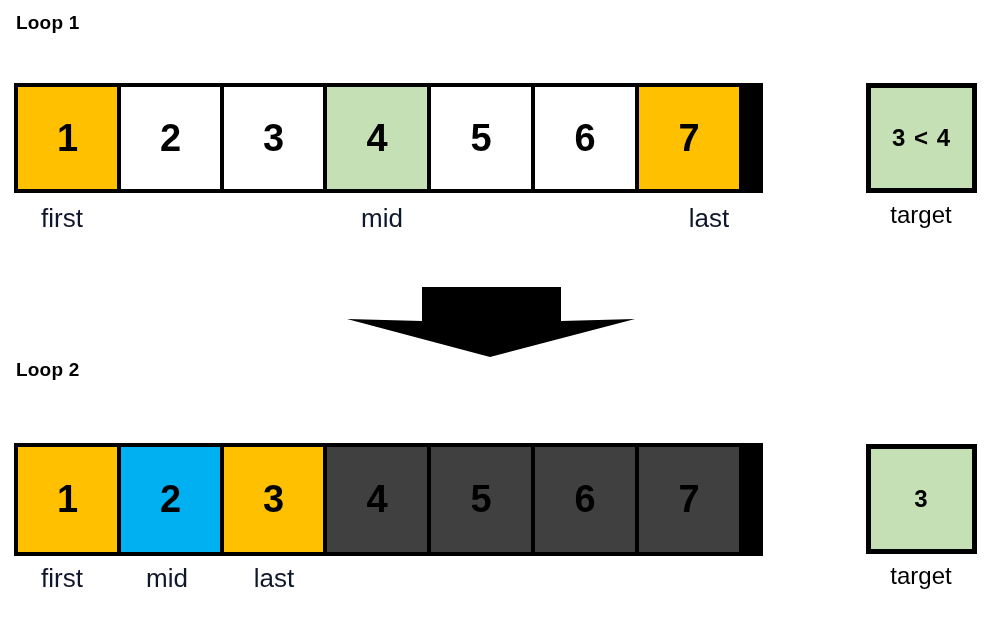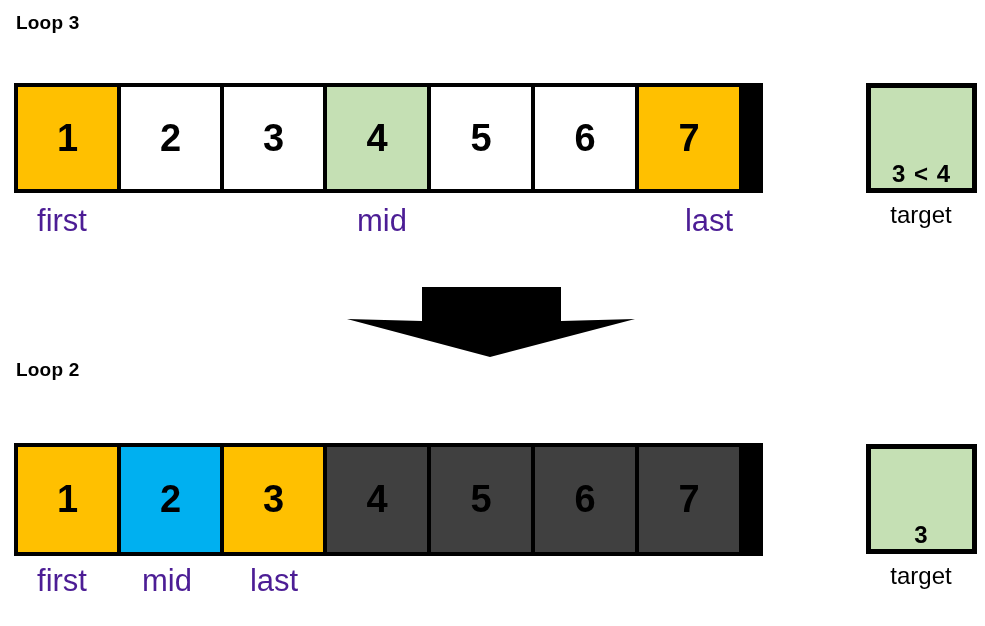--- a/index.html
+++ b/index.html
@@ -57,35 +57,35 @@
 
   .cell.orange { background: #FFC000; }
   .cell.green  { background: #C5E0B4; }
   .cell.blue   { background: #00B0F0; }
   .cell.dark   { background: #404040; color: #000000; }
   .cell.white  { background: #ffffff; }
 
   
   .cell-label {
     position: absolute;
-    font-size: 31px;
-    color: #4c1d95;
+    font-size: 26px;
+    color: #0f172a;
     text-align: right;
     white-space: nowrap;
     transform: translateX(-50%);
   }
 
   
   .target-box {
     position: absolute;
     box-sizing: border-box;
     border: 5px solid #000000;
     background: #C5E0B4;
     display: flex;
-    align-items: flex-end;
+    align-items: center;
     justify-content: center;
     font-size: 24px;
     font-weight: bold;
     color: #000000;
     letter-spacing: 1px;
     white-space: nowrap;
   }
   .target-label {
     position: absolute;
     font-size: 24px;
@@ -98,21 +98,21 @@
   
   .down-arrow {
     position: absolute;
   }
 </style>
 </head>
 <body>
 
 <div class="stage">
 
-  <div class="loop-heading" style="left:16px; top:12px;">Loop 3</div>
+  <div class="loop-heading" style="left:16px; top:12px;">Loop 1</div>
 
   <div class="array-row" style="left:14px; top:83px; width:749px; height:110px;">
     <div class="cell orange" style="width:99px;">
       <span>1</span>
     </div>
     <div class="cell white" style="width:103px;">
       <span>2</span>
     </div>
     <div class="cell white" style="width:103px;">
       <span>3</span>

